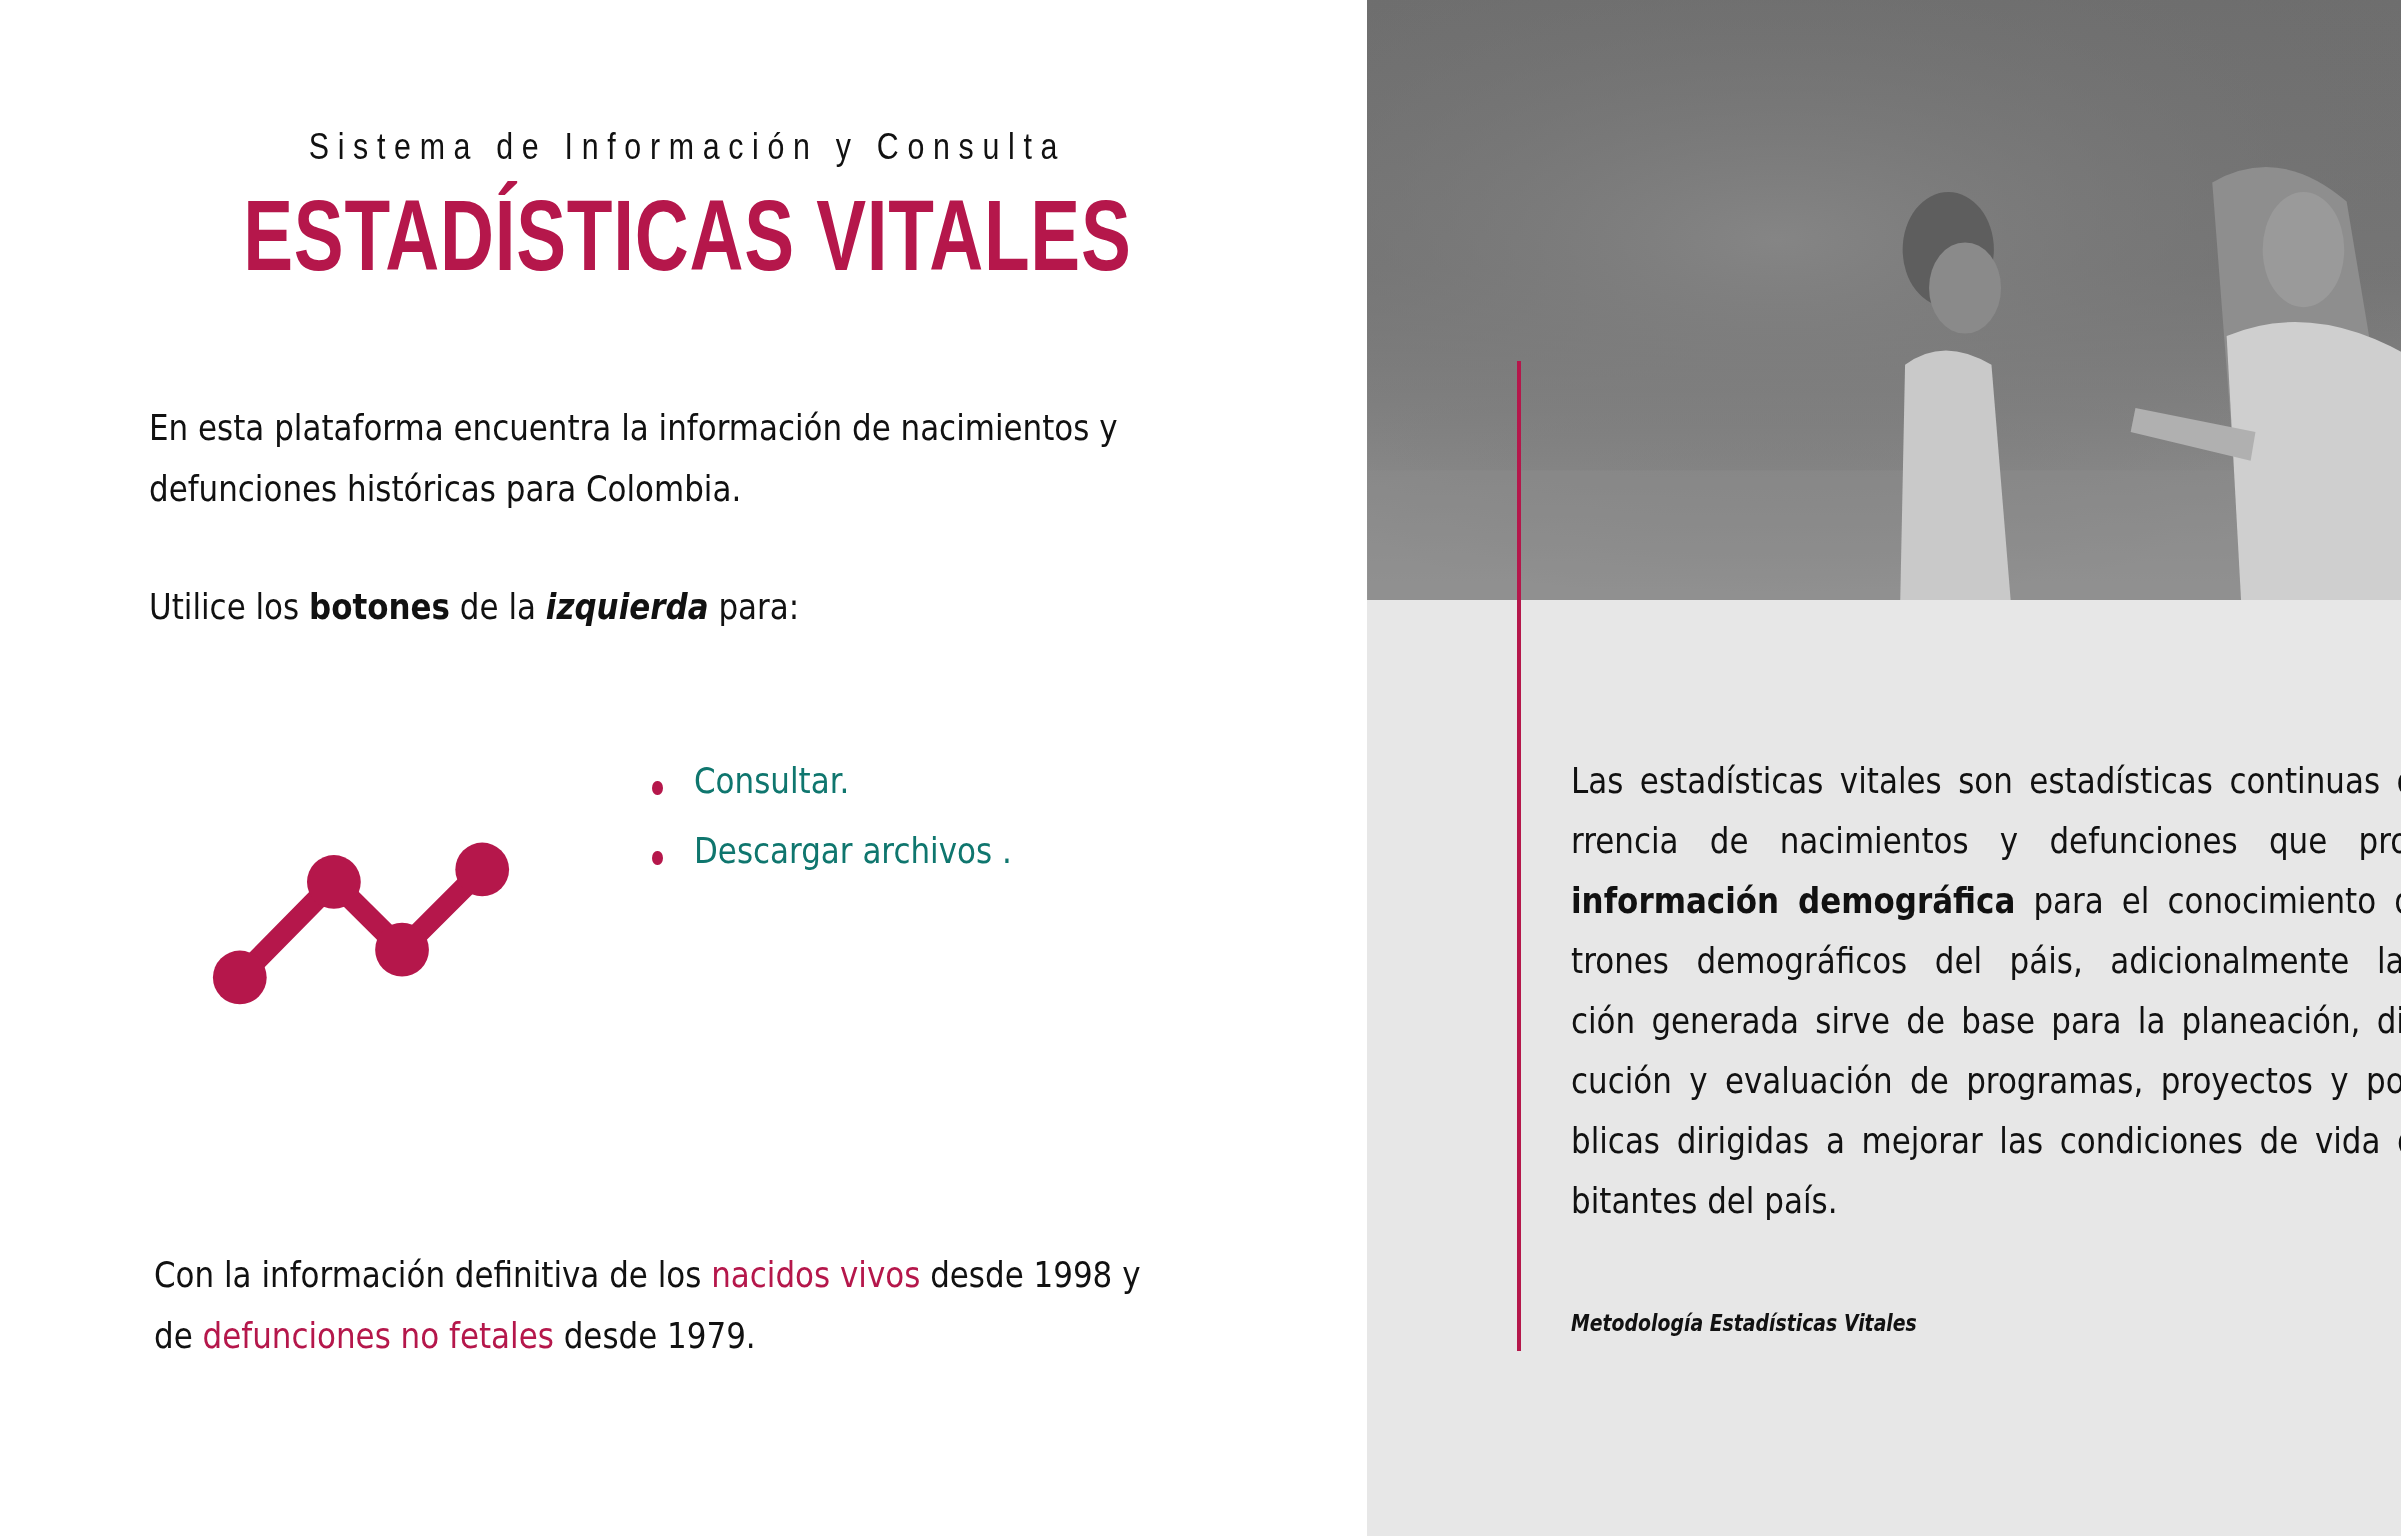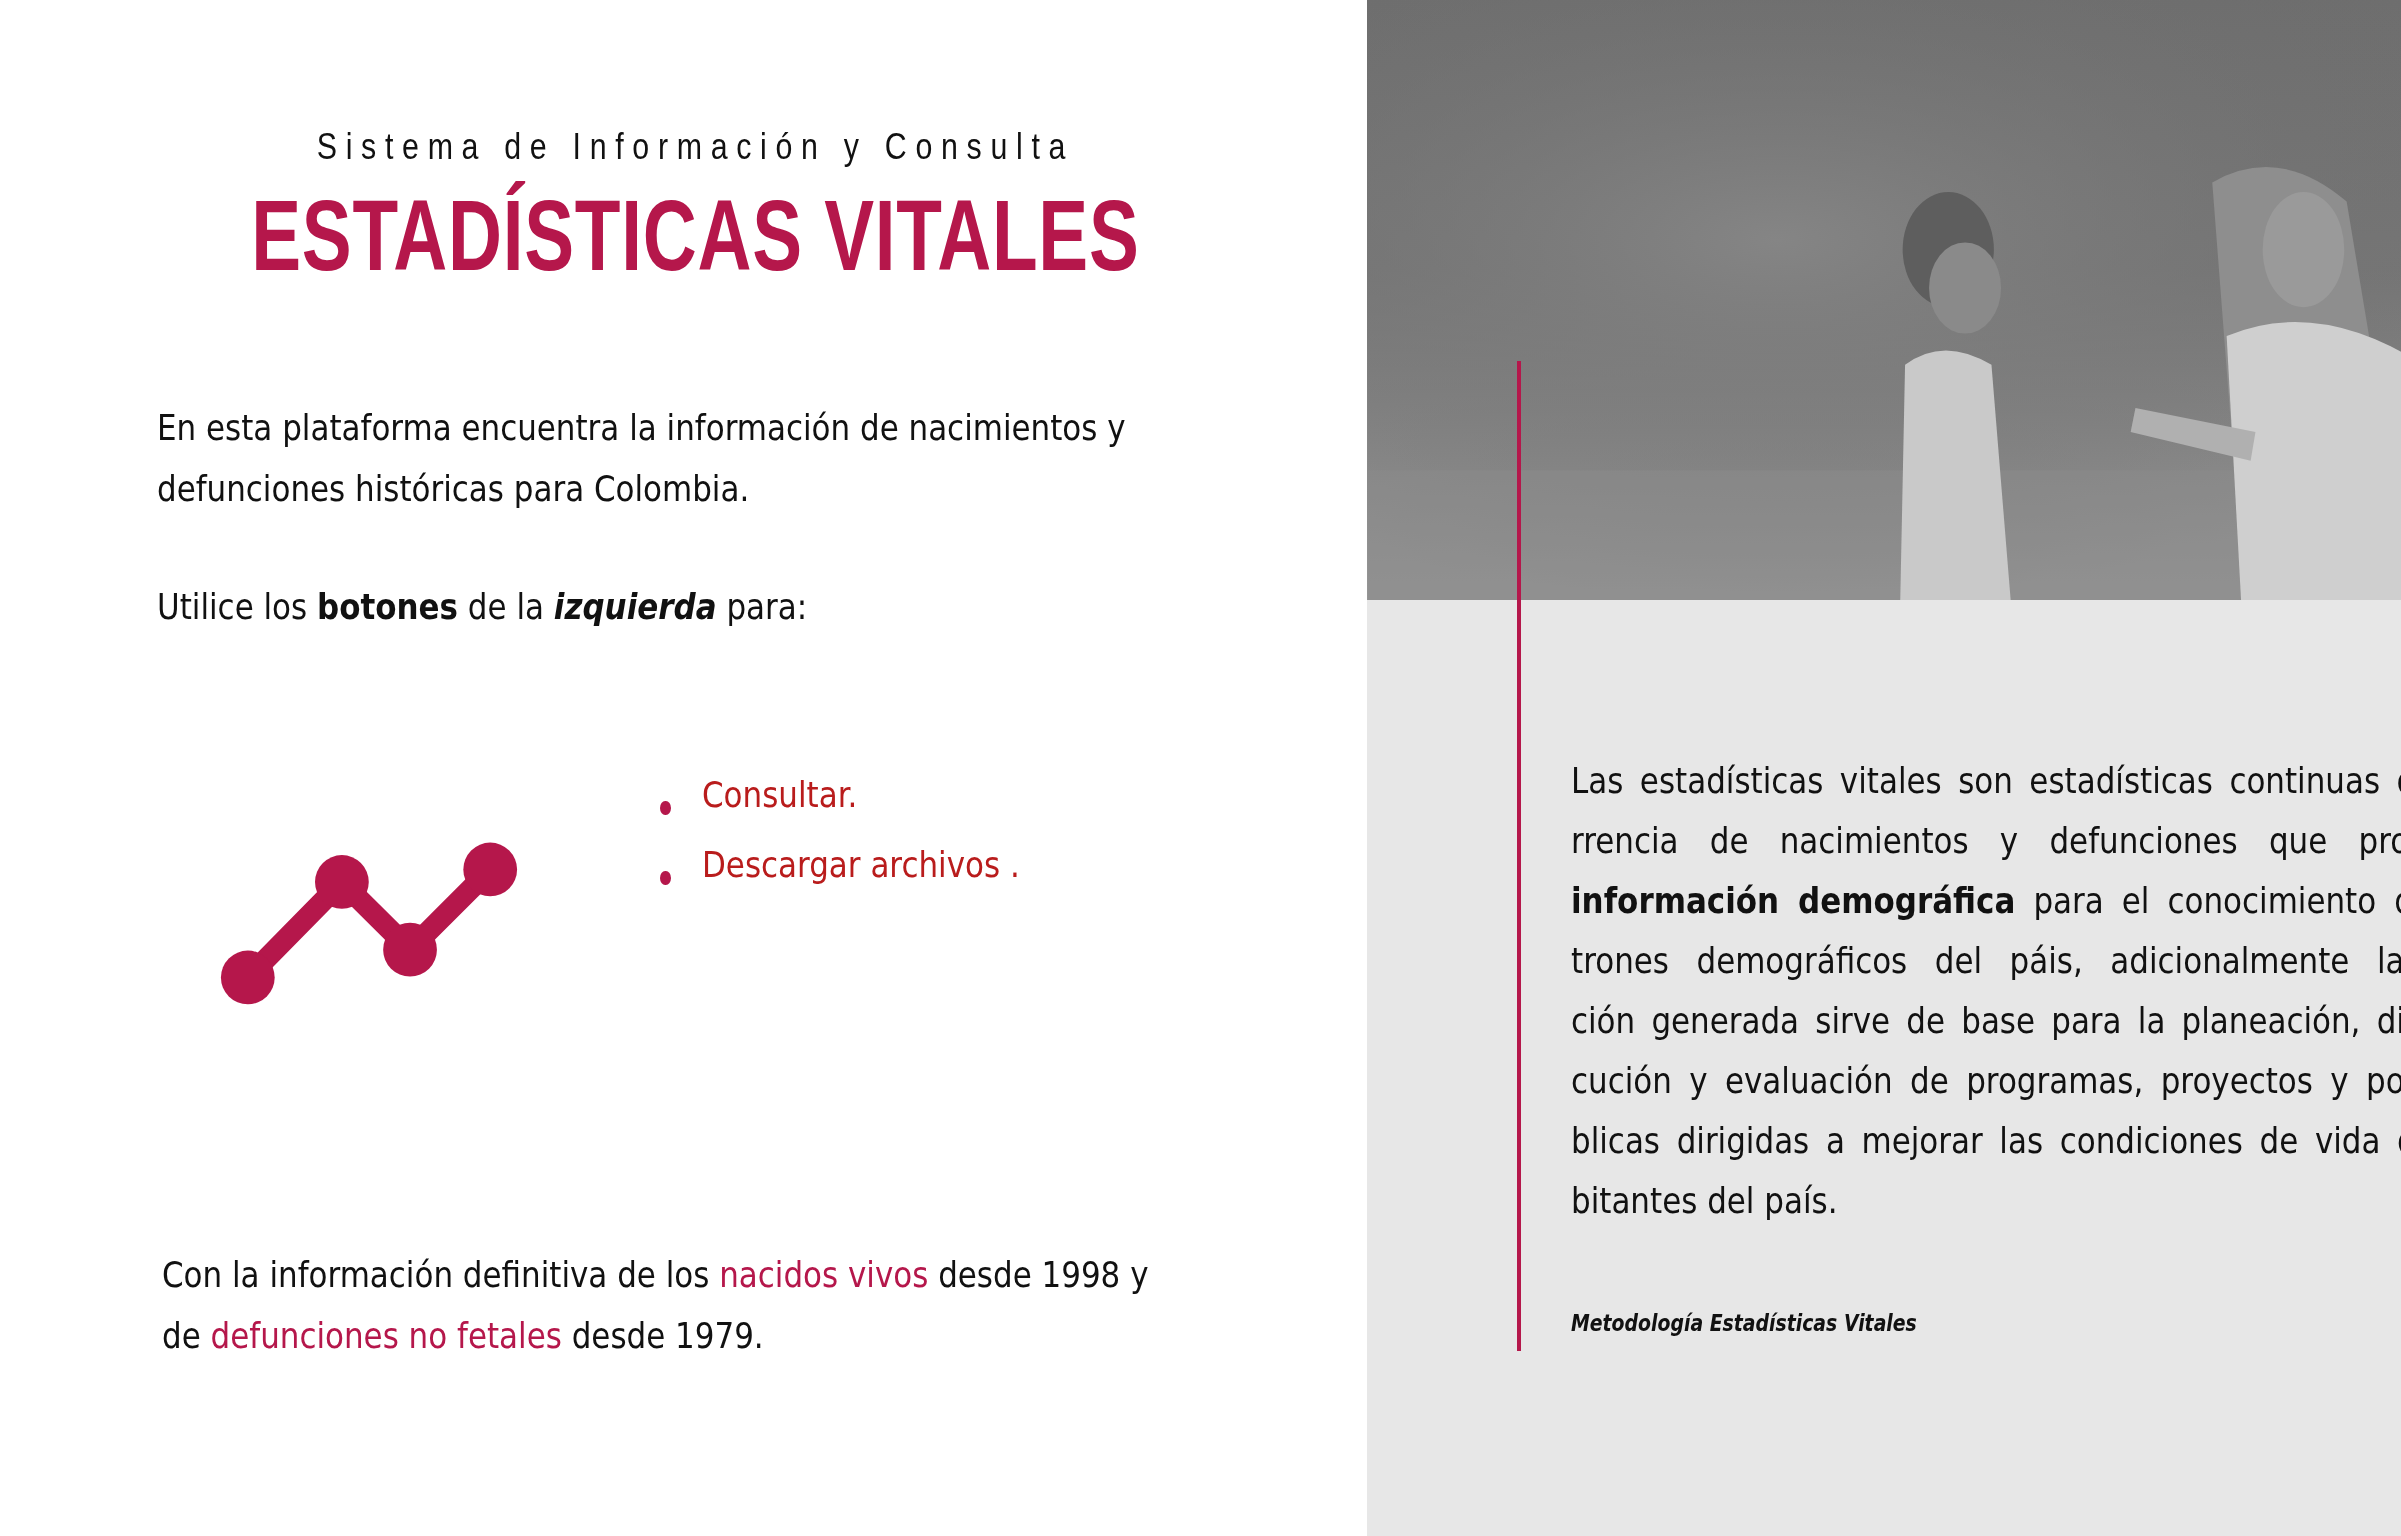--- a/index.html
+++ b/index.html
@@ -1,20 +1,20 @@
 <!DOCTYPE html>
 <html style="font-size:7.7px"><head>
 <meta charset="utf-8">
 <style>
   html, body { margin: 0; padding: 0; }
   body {
     width: 2734px; height: 1537px; position: relative; overflow: hidden;
     background: #ffffff; font-family: "DejaVu Sans", "Liberation Sans", sans-serif; color: #111;
   }
-  .left { position: absolute; left: 12px; top: 0; width: 1551px; height: 1537px; background: #fff; }
+  .left { position: absolute; left: 4px; top: 0; width: 1551px; height: 1537px; background: #fff; }
   .right { position: absolute; left: 1367px; top: 0; width: 1367px; height: 1537px; background: #e7e7e7; }
   .photo {
     position: absolute; left: 0; top: 0; width: 1367px; height: 600px; overflow: hidden;
     background: linear-gradient(180deg, #6e6e6e 0%, #767676 45%, #8a8a8a 75%, #9a9a9a 100%);
   }
   .photo svg { position: absolute; left: 0; top: 0; }
   .accent-line { position: absolute; left: 150px; top: 361px; width: 3.8px; height: 990px; background: #b5174b; }
 
   .subtitle {
     position: absolute; left: 0; width: 1367px; top: 126px; text-align: center;
@@ -29,21 +29,21 @@
   .para { position: absolute; font-size: 36px; line-height: 61px; color: #111;
     font-family: "DejaVu Sans", sans-serif; transform: scaleX(0.86); transform-origin: 0 0; white-space: nowrap; }
   .p1 { left: 145px; top: 397px; }
   .p2 { left: 145px; top: 576px; }
   .p3 { left: 150px; top: 1244px; }
   .b { font-weight: 700; }
   .bi { font-weight: 700; font-style: italic; }
   .accent { color: #b5174b; }
 
   .list { position: absolute; left: 648px; top: 745px; margin: 0; padding: 0; list-style: none; }
-  .list li { height: 70px; display: flex; align-items: flex-end; font-size: 36px; color: #b91c1c; }
+  .list li { height: 70px; display: flex; align-items: center; font-size: 36px; color: #0f766e; }
   .list .dot { width: 10.6px; height: 14.4px; border-radius: 50%; background: #b5174b; margin-right: 31px; margin-top: 16.3px; }
   .list .txt { display: inline-block; transform: scaleX(0.86); transform-origin: 0 50%; white-space: nowrap; }
 
   .icon { position: absolute; left: 183px; top: 816px; }
 
   .rtext {
     position: absolute; left: 1571px; top: 751px; width: 1153px; font-size: 36px; line-height: 60px; color: #111;
     transform: scaleX(0.86); transform-origin: 0 0;
   }
   .rtext .line { display: block; text-align: justify; text-align-last: justify; white-space: nowrap; }

